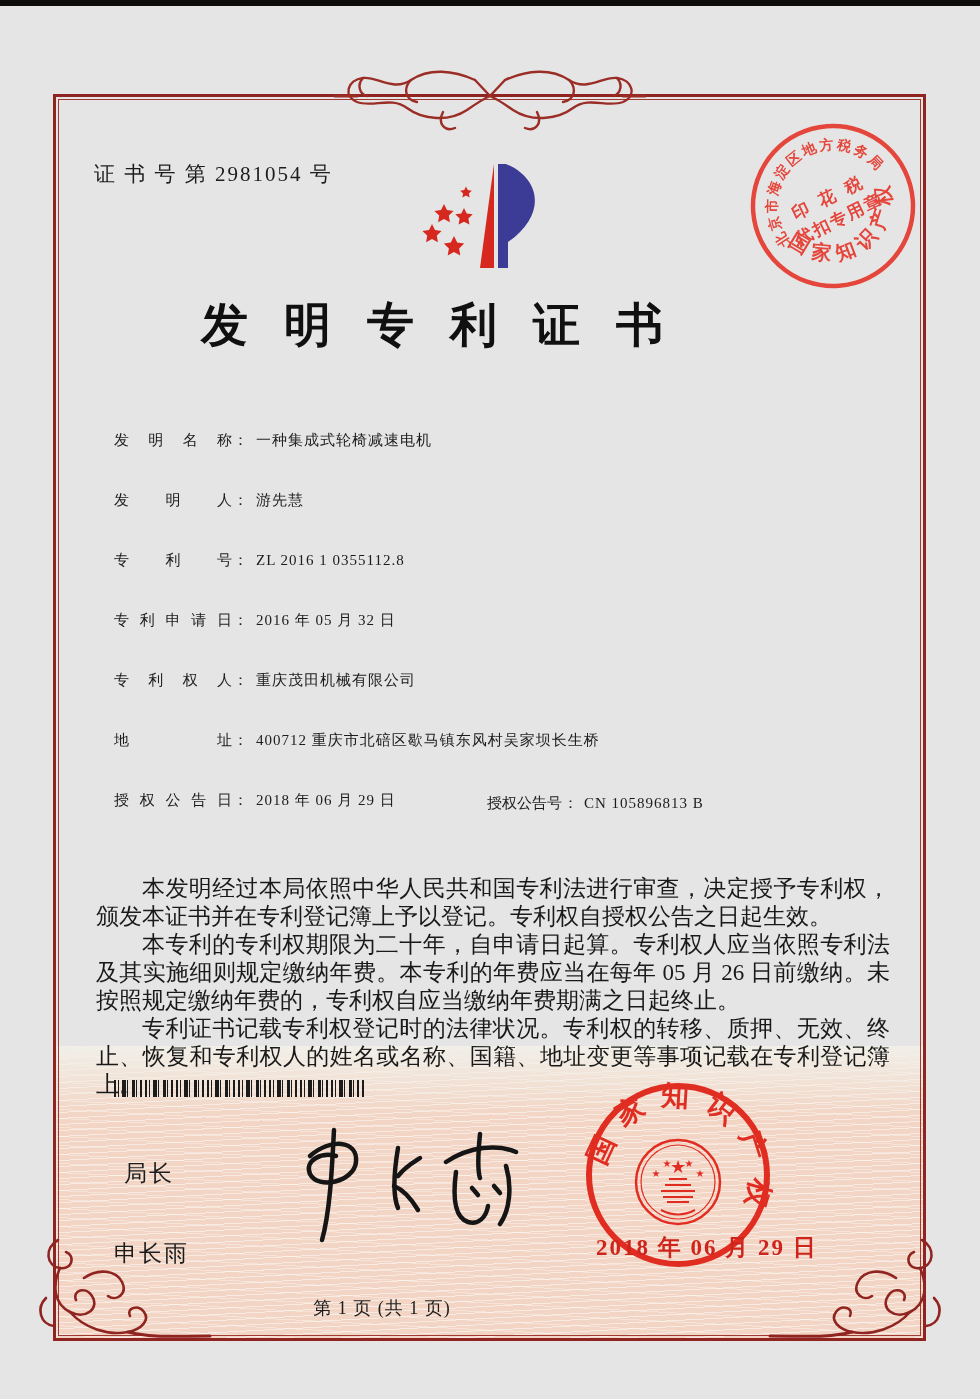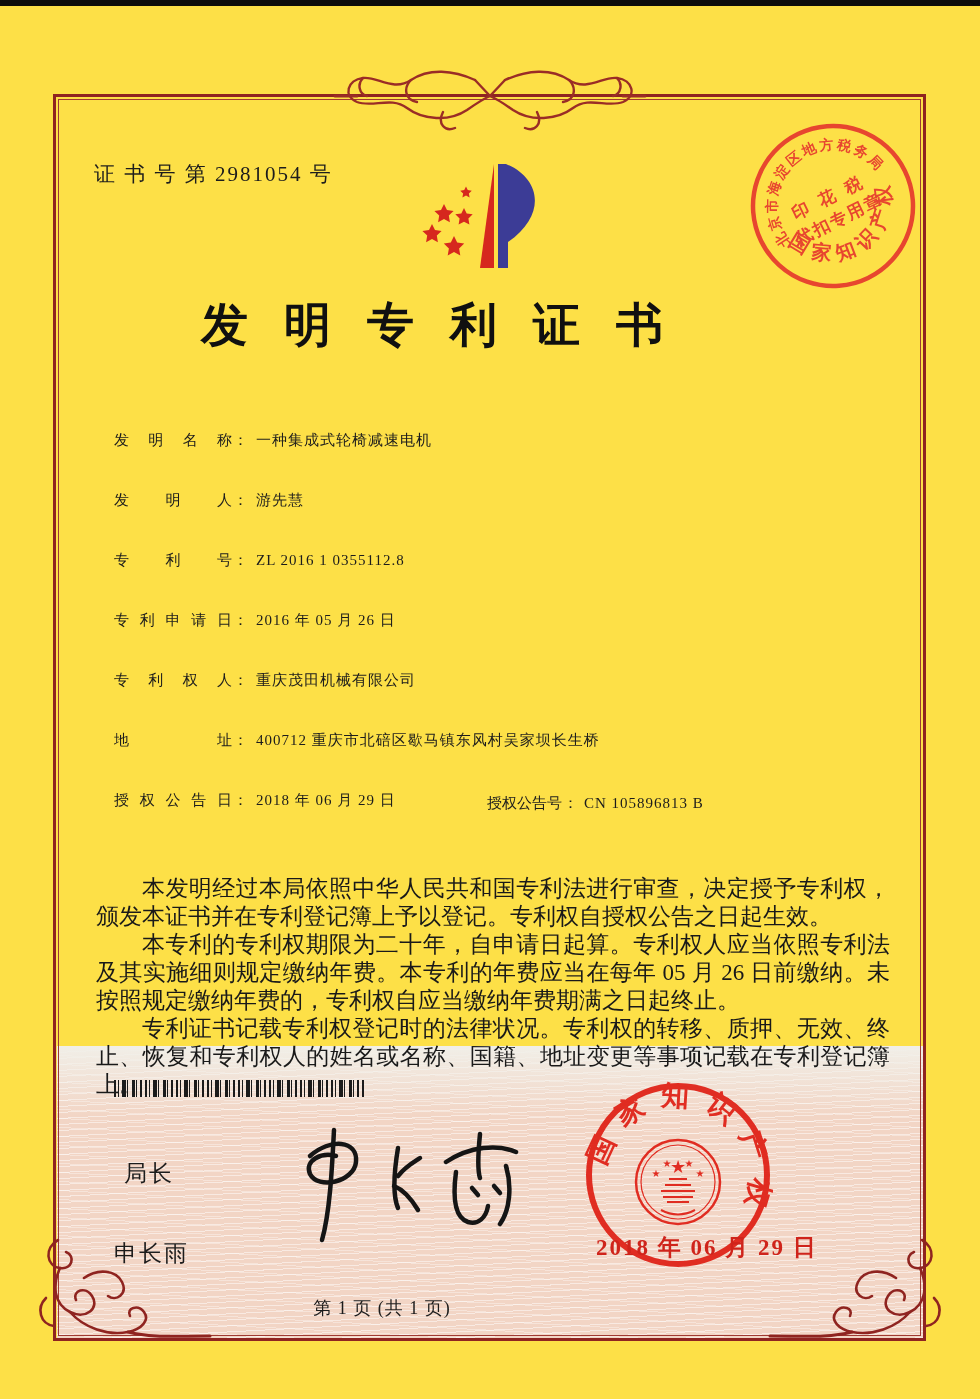--- a/index.html
+++ b/index.html
@@ -1,19 +1,19 @@
 <!DOCTYPE html>
 <html><head>
 <meta charset="utf-8">
 <style>
   * { margin:0; padding:0; box-sizing:border-box; }
   html,body { background:#777; }
   .page {
     position:relative; width:980px; height:1399px; margin:0 auto;
-    background:#fde047; overflow:hidden;
+    background:#e5e5e5; overflow:hidden;
     font-family:"Liberation Serif","DejaVu Serif",serif; color:#1c1c1c;
   }
   .scan-edge { position:absolute; top:0; left:0; right:0; height:6px; background:#0e0d0b; z-index:5; }
 
   
   .frame { position:absolute; left:53px; top:94px; width:873px; height:1247px;
            border:3px solid #8f2420; z-index:2; pointer-events:none; }
   .frame-inner { position:absolute; inset:2px; border:1px solid #a03a32; }
 
   
@@ -152,21 +152,21 @@
         <span class="field-value">游先慧</span>
     </div>
     <div class="field-row">
       <span class="field-label">专利号</span>
         <span class="field-colon">：</span>
         <span class="field-value">ZL 2016 1 0355112.8</span>
     </div>
     <div class="field-row">
       <span class="field-label">专利申请日</span>
         <span class="field-colon">：</span>
-        <span class="field-value">2016 年 05 月 26 日</span>
+        <span class="field-value">2016 年 05 月 32 日</span>
     </div>
     <div class="field-row">
       <span class="field-label">专利权人</span>
         <span class="field-colon">：</span>
         <span class="field-value">重庆茂田机械有限公司</span>
     </div>
     <div class="field-row">
       <span class="field-label">地址</span>
         <span class="field-colon">：</span>
         <span class="field-value">400712 重庆市北碚区歇马镇东风村吴家坝长生桥</span>

